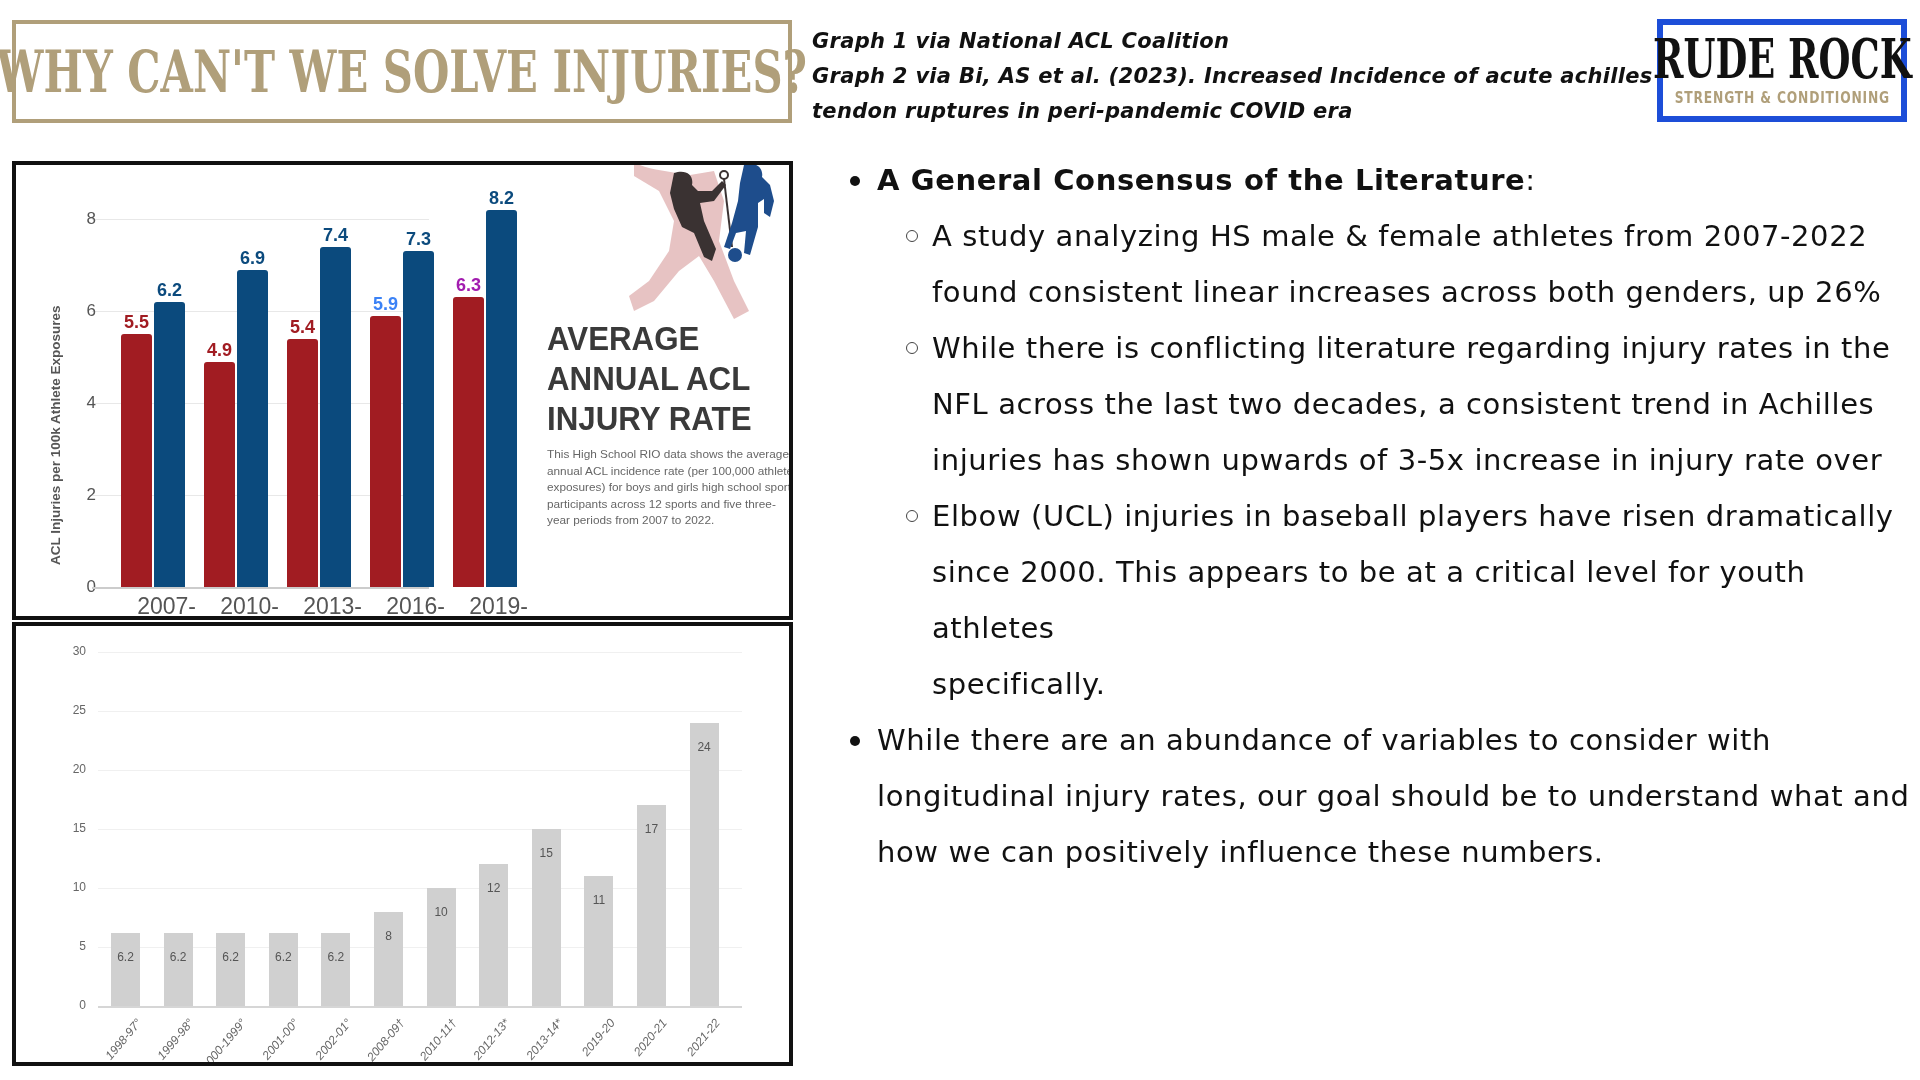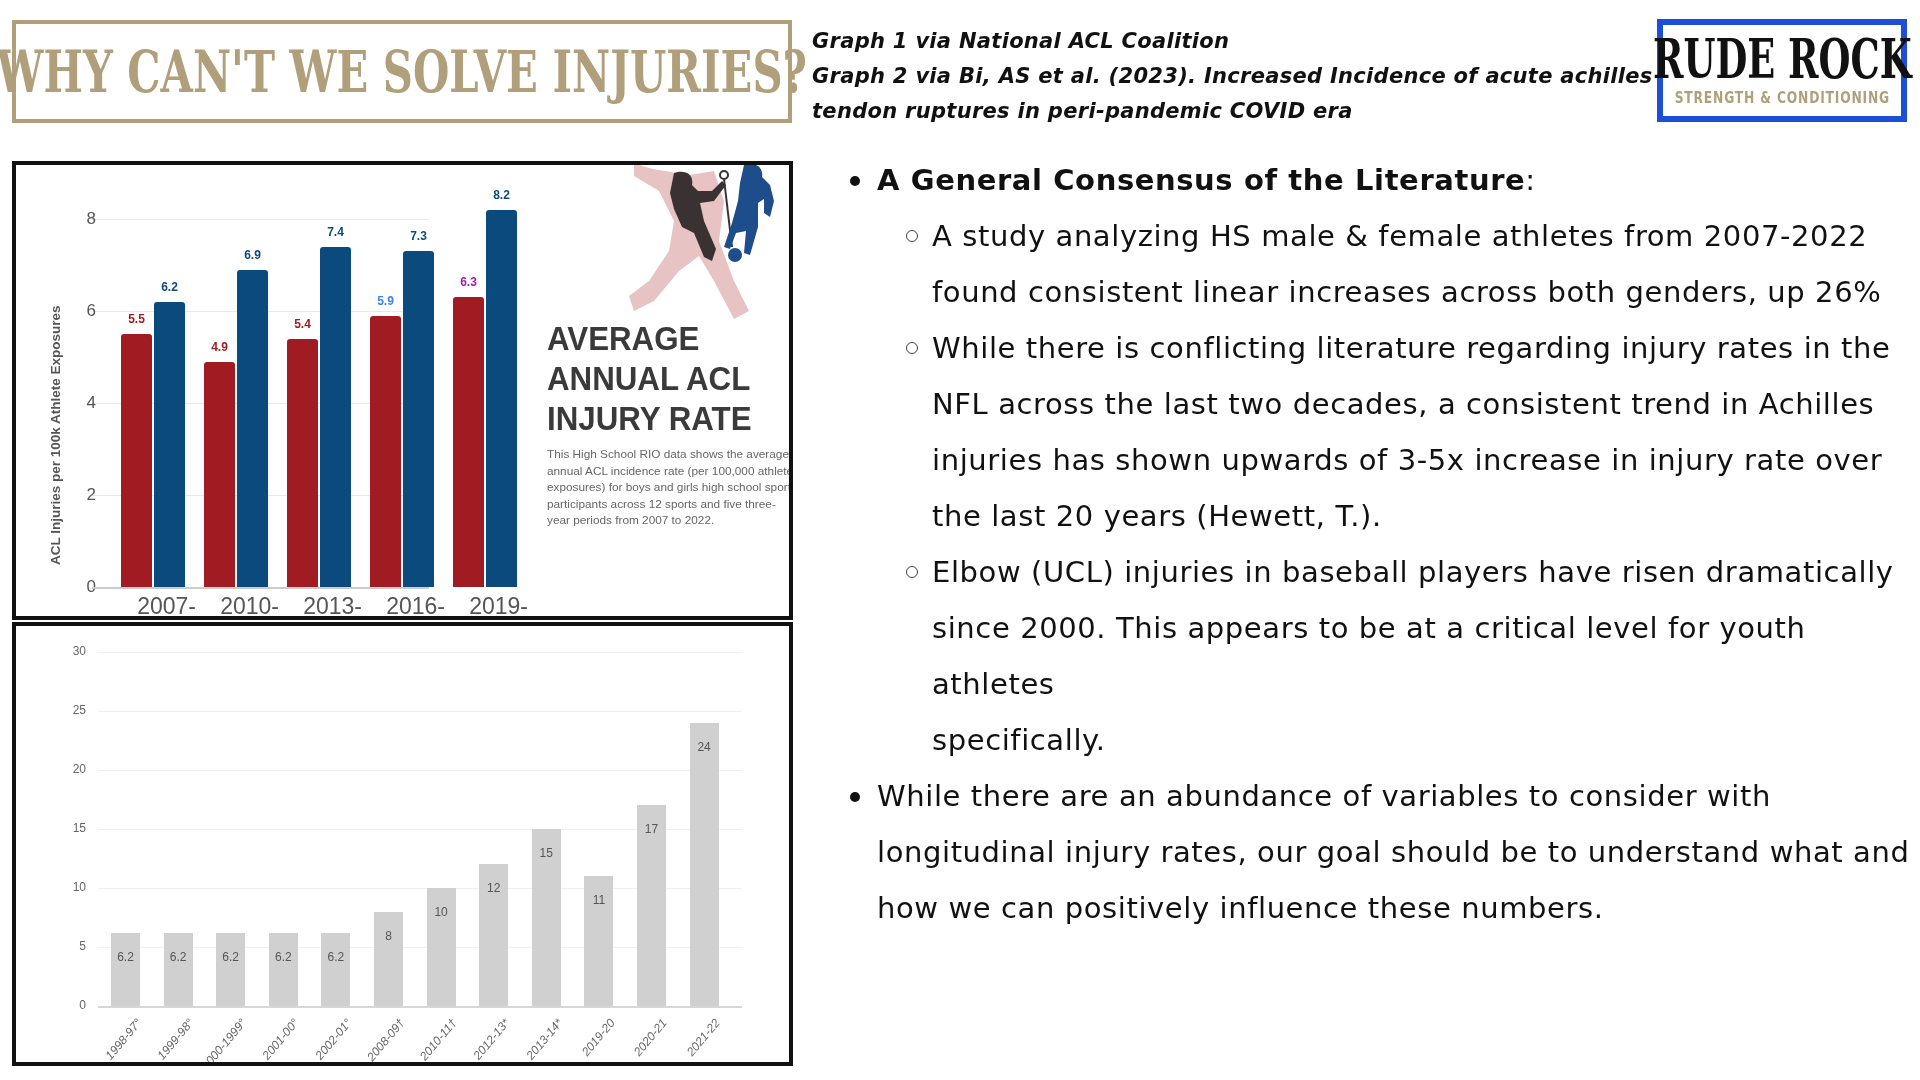--- a/index.html
+++ b/index.html
@@ -41,21 +41,21 @@
   #chart1 { top: 161px; height: 459px; }
   #chart2 { top: 622px; height: 444px; }
 
   .c1-ylabel {
     position: absolute; left: 32px; top: 400px; transform-origin: left top; transform: rotate(-90deg);
     font-family: "Liberation Sans", sans-serif; font-weight: bold; font-size: 13.5px; color: #555; white-space: nowrap;
   }
   .c1-tick { position: absolute; width: 30px; text-align: right; font-family: "Liberation Sans", sans-serif; font-size: 17px; color: #555; }
   .c1-grid { position: absolute; height: 1px; background: #e8e8e8; }
   .c1-bar { position: absolute; border-radius: 3px 3px 0 0; }
-  .c1-val { position: absolute; text-align: center; font-family: "Liberation Sans", sans-serif; font-weight: bold; font-size: 12px; }
+  .c1-val { position: absolute; text-align: center; font-family: "Liberation Sans", sans-serif; font-weight: bold; font-size: 18px; }
   .c1-cat { position: absolute; width: 84px; text-align: right; font-family: "Liberation Sans", sans-serif; font-size: 23px; color: #555; }
   .c1-axis { position: absolute; height: 2px; background: #ccc; }
 
   .c1-title {
     position: absolute; left: 531px; top: 153px; font-family: "Liberation Sans", sans-serif;
     font-weight: bold; font-size: 34px; line-height: 40px; color: #3a3a3a; letter-spacing: 0px; transform: scaleX(0.92); transform-origin: left;
   }
   .c1-desc {
     position: absolute; left: 531px; top: 281px; width: 250px; font-family: "Liberation Sans", sans-serif;
     font-size: 11.8px; line-height: 16.6px; color: #666;
@@ -219,21 +219,20 @@
   <div class="bullet-row l2">
     <span class="bullet-ring"></span>
     <div>A study analyzing HS male &amp; female athletes from 2007-2022</div>
     <div>found consistent linear increases across both genders, up 26%</div>
   </div>
   <div class="bullet-row l2">
     <span class="bullet-ring"></span>
     <div>While there is conflicting literature regarding injury rates in the</div>
     <div>NFL across the last two decades, a consistent trend in Achilles</div>
     <div>injuries has shown upwards of 3-5x increase in injury rate over</div>
-    <div>the last 20 years (Hewett, T.).</div>
   </div>
   <div class="bullet-row l2">
     <span class="bullet-ring"></span>
     <div>Elbow (UCL) injuries in baseball players have risen dramatically</div>
     <div>since 2000. This appears to be at a critical level for youth athletes</div>
     <div>specifically.</div>
   </div>
   <div class="bullet-row l1">
     <span class="bullet-dot"></span>
     <div>While there are an abundance of variables to consider with</div>

